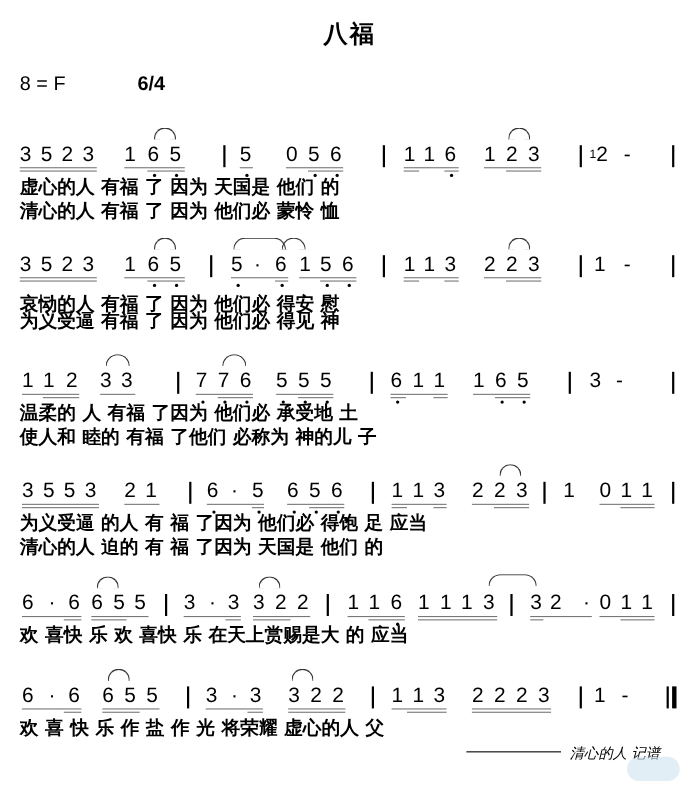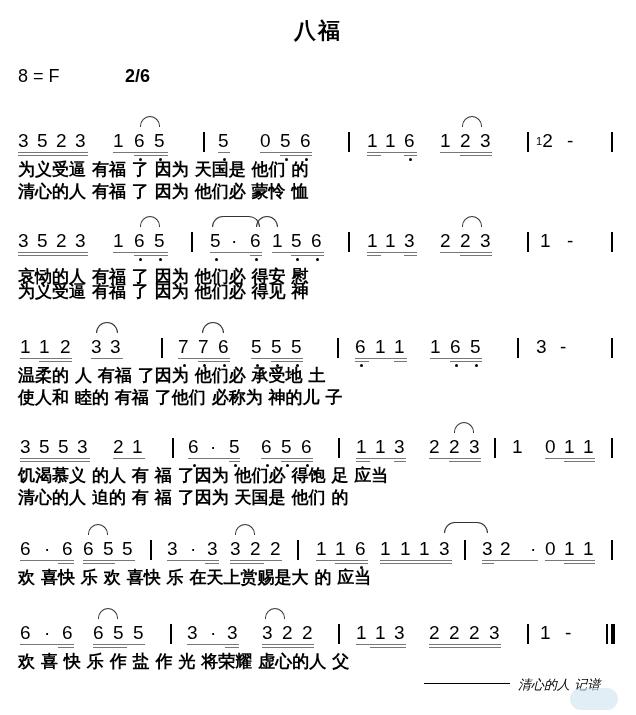--- a/index.html
+++ b/index.html
@@ -22,21 +22,21 @@
   .sig { position:absolute; top:676px; left:518px; font-size:13px; font-style:italic; }
   .wm { position:absolute; top:688px; left:570px; width:48px; height:22px; border-radius:11px;
         background:#cfe2ef; opacity:0.6; }
   .sup { font-size:11px; vertical-align:top; }
 </style>
 </head>
 <body>
 
 <div class="title">八福</div>
 <div class="key">8 = F</div>
-<div class="meter">2/6</div>
+<div class="meter">6/4</div>
 
 <div class="row" style="top:130px;">
   <div class="arc" style="left:140px;top:-14px;width:18px;"></div>
   <span class="n" style="left:18px">3</span>
     <span class="n" style="left:37px">5</span>
     <span class="n" style="left:56px">2</span>
     <span class="n" style="left:75px">3</span>
   <div class="ul" style="left:18px;top:22px;width:70px"></div>
     <div class="ul" style="left:18px;top:25px;width:70px"></div>
   <span class="n" style="left:113px">1</span>
@@ -68,21 +68,21 @@
   <div class="arc" style="left:462px;top:-14px;width:18px;"></div>
   <span class="n" style="left:440px">1</span>
     <span class="n" style="left:460px">2</span>
     <span class="n" style="left:480px">3</span>
   <div class="ul" style="left:440px;top:22px;width:52px"></div>
     <div class="ul" style="left:460px;top:25px;width:32px"></div>
   <div class="bar" style="left:527px"></div>
   <span class="n" style="left:536px"><span class="sup">1</span>2</span>
     <span class="n" style="left:567px">-</span>
   <div class="bar" style="left:611px"></div>
-  <div class="lyr" style="left:18px;top:28px">为义受逼 有福 了 因为 天国是 他们 的</div>
+  <div class="lyr" style="left:18px;top:28px">虚心的人 有福 了 因为 天国是 他们 的</div>
   <div class="lyr" style="left:18px;top:50px">清心的人 有福 了 因为 他们必 蒙怜 恤</div>
 </div>
 
 <div class="row" style="top:230px;">
   <div class="arc" style="left:140px;top:-14px;width:18px;"></div>
   <span class="n" style="left:18px">3</span>
     <span class="n" style="left:37px">5</span>
     <span class="n" style="left:56px">2</span>
     <span class="n" style="left:75px">3</span>
   <div class="ul" style="left:18px;top:22px;width:70px"></div>
@@ -223,21 +223,21 @@
   <div class="ul" style="left:429px;top:22px;width:52px"></div>
     <div class="ul" style="left:449px;top:25px;width:32px"></div>
   <div class="bar" style="left:494px"></div>
   <span class="n" style="left:512px">1</span>
   <span class="n" style="left:545px">0</span>
     <span class="n" style="left:564px">1</span>
     <span class="n" style="left:583px">1</span>
   <div class="ul" style="left:545px;top:22px;width:50px"></div>
     <div class="ul" style="left:564px;top:25px;width:31px"></div>
   <div class="bar" style="left:611px"></div>
-  <div class="lyr" style="left:18px;top:28px">饥渴慕义 的人 有 福 了因为 他们必 得饱 足 应当</div>
+  <div class="lyr" style="left:18px;top:28px">为义受逼 的人 有 福 了因为 他们必 得饱 足 应当</div>
   <div class="lyr" style="left:18px;top:50px">清心的人 迫的 有 福 了因为 天国是 他们 的</div>
 </div>
 
 <div class="row" style="top:538px;">
   <span class="n" style="left:20px">6</span>
     <span class="n" style="left:44px">·</span>
     <span class="n" style="left:62px">6</span>
   <div class="ul" style="left:20px;top:22px;width:54px"></div>
     <div class="ul" style="left:58px;top:25px;width:16px"></div>
   <div class="arc" style="left:88px;top:-14px;width:18px;"></div>

